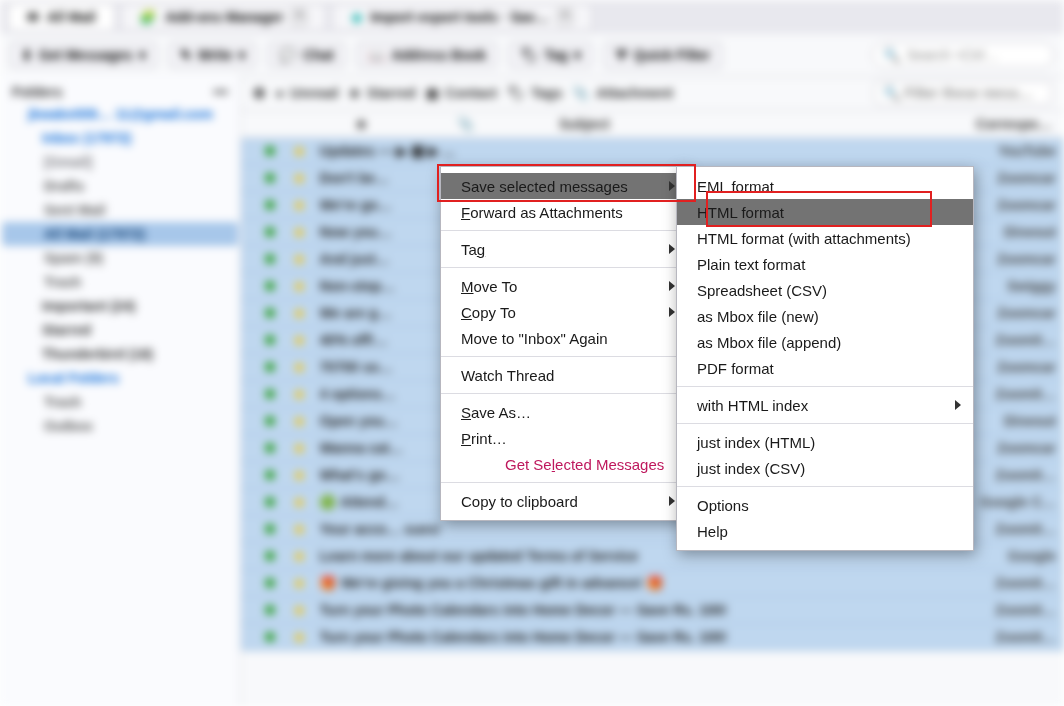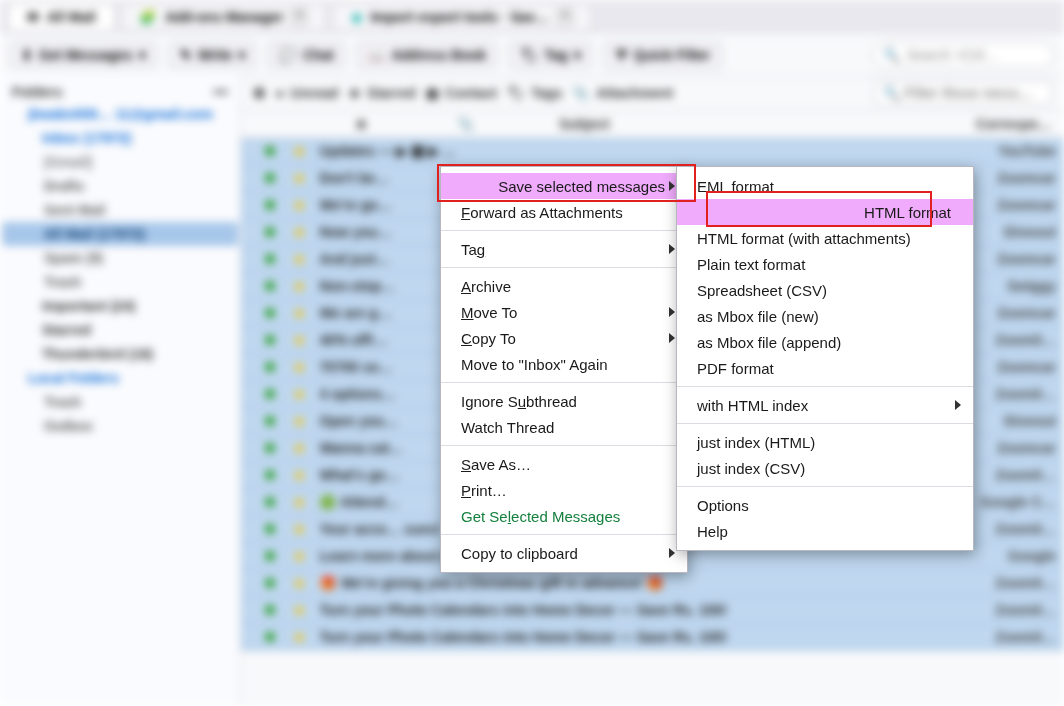--- a/index.html
+++ b/index.html
@@ -90,22 +90,22 @@
     color:#1a1a1a;
     padding:6px 0;
   }
   .menu .item {
     display:flex; align-items:center;
     padding: 4px 22px 4px 20px;
     height:18px;
     white-space:nowrap;
     position:relative;
   }
-  .menu .item.disabled { color:#15803d; }
-  .menu .item.hover { background:#f0abfc;justify-content:flex-end; }
+  .menu .item.disabled { color:#be185d;margin-left:44px; }
+  .menu .item.hover { background:#737373; }
   .menu .sep { height:0; border-top:1px solid #dcdce2; margin:5px 0; }
   .menu .item .arrow {
     position:absolute; right:10px; top:50%; transform:translateY(-50%);
   }
   .menu .item .arrow svg { display:block; }
   .item .ul { text-decoration: underline; text-decoration-thickness:1px; }
   
   .redbox {
     position:absolute;
     border:2px solid #e12020;
@@ -347,43 +347,37 @@
   <div class="item">
     <span><span>Ta</span><span class="ul">g</span></span>
     <span class="arrow">
         <svg width="10" height="10">
           <path d="M2 0 L8 5 L2 10 Z" fill="#333"></path>
         </svg>
       </span>
   </div>
   <div class="sep"></div>
   <div class="item">
-    <span><span class="ul">A</span><span>rchive</span></span>
-  </div>
-  <div class="item">
     <span><span class="ul">M</span><span>ove To</span></span>
     <span class="arrow">
         <svg width="10" height="10">
           <path d="M2 0 L8 5 L2 10 Z" fill="#333"></path>
         </svg>
       </span>
   </div>
   <div class="item">
     <span><span class="ul">C</span><span>opy To</span></span>
     <span class="arrow">
         <svg width="10" height="10">
           <path d="M2 0 L8 5 L2 10 Z" fill="#333"></path>
         </svg>
       </span>
   </div>
   <div class="item">Move to "Inbox" Again</div>
   <div class="sep"></div>
-  <div class="item">
-    <span>Ignore S<span class="ul">u</span>bthread</span>
-  </div>
   <div class="item">Watch Thread</div>
   <div class="sep"></div>
   <div class="item">
     <span><span class="ul">S</span><span>ave As…</span></span>
   </div>
   <div class="item">
     <span><span class="ul">P</span><span>rint…</span></span>
   </div>
   <div class="item disabled">
     <span>Get Se<span class="ul">l</span>ected Messages</span>

